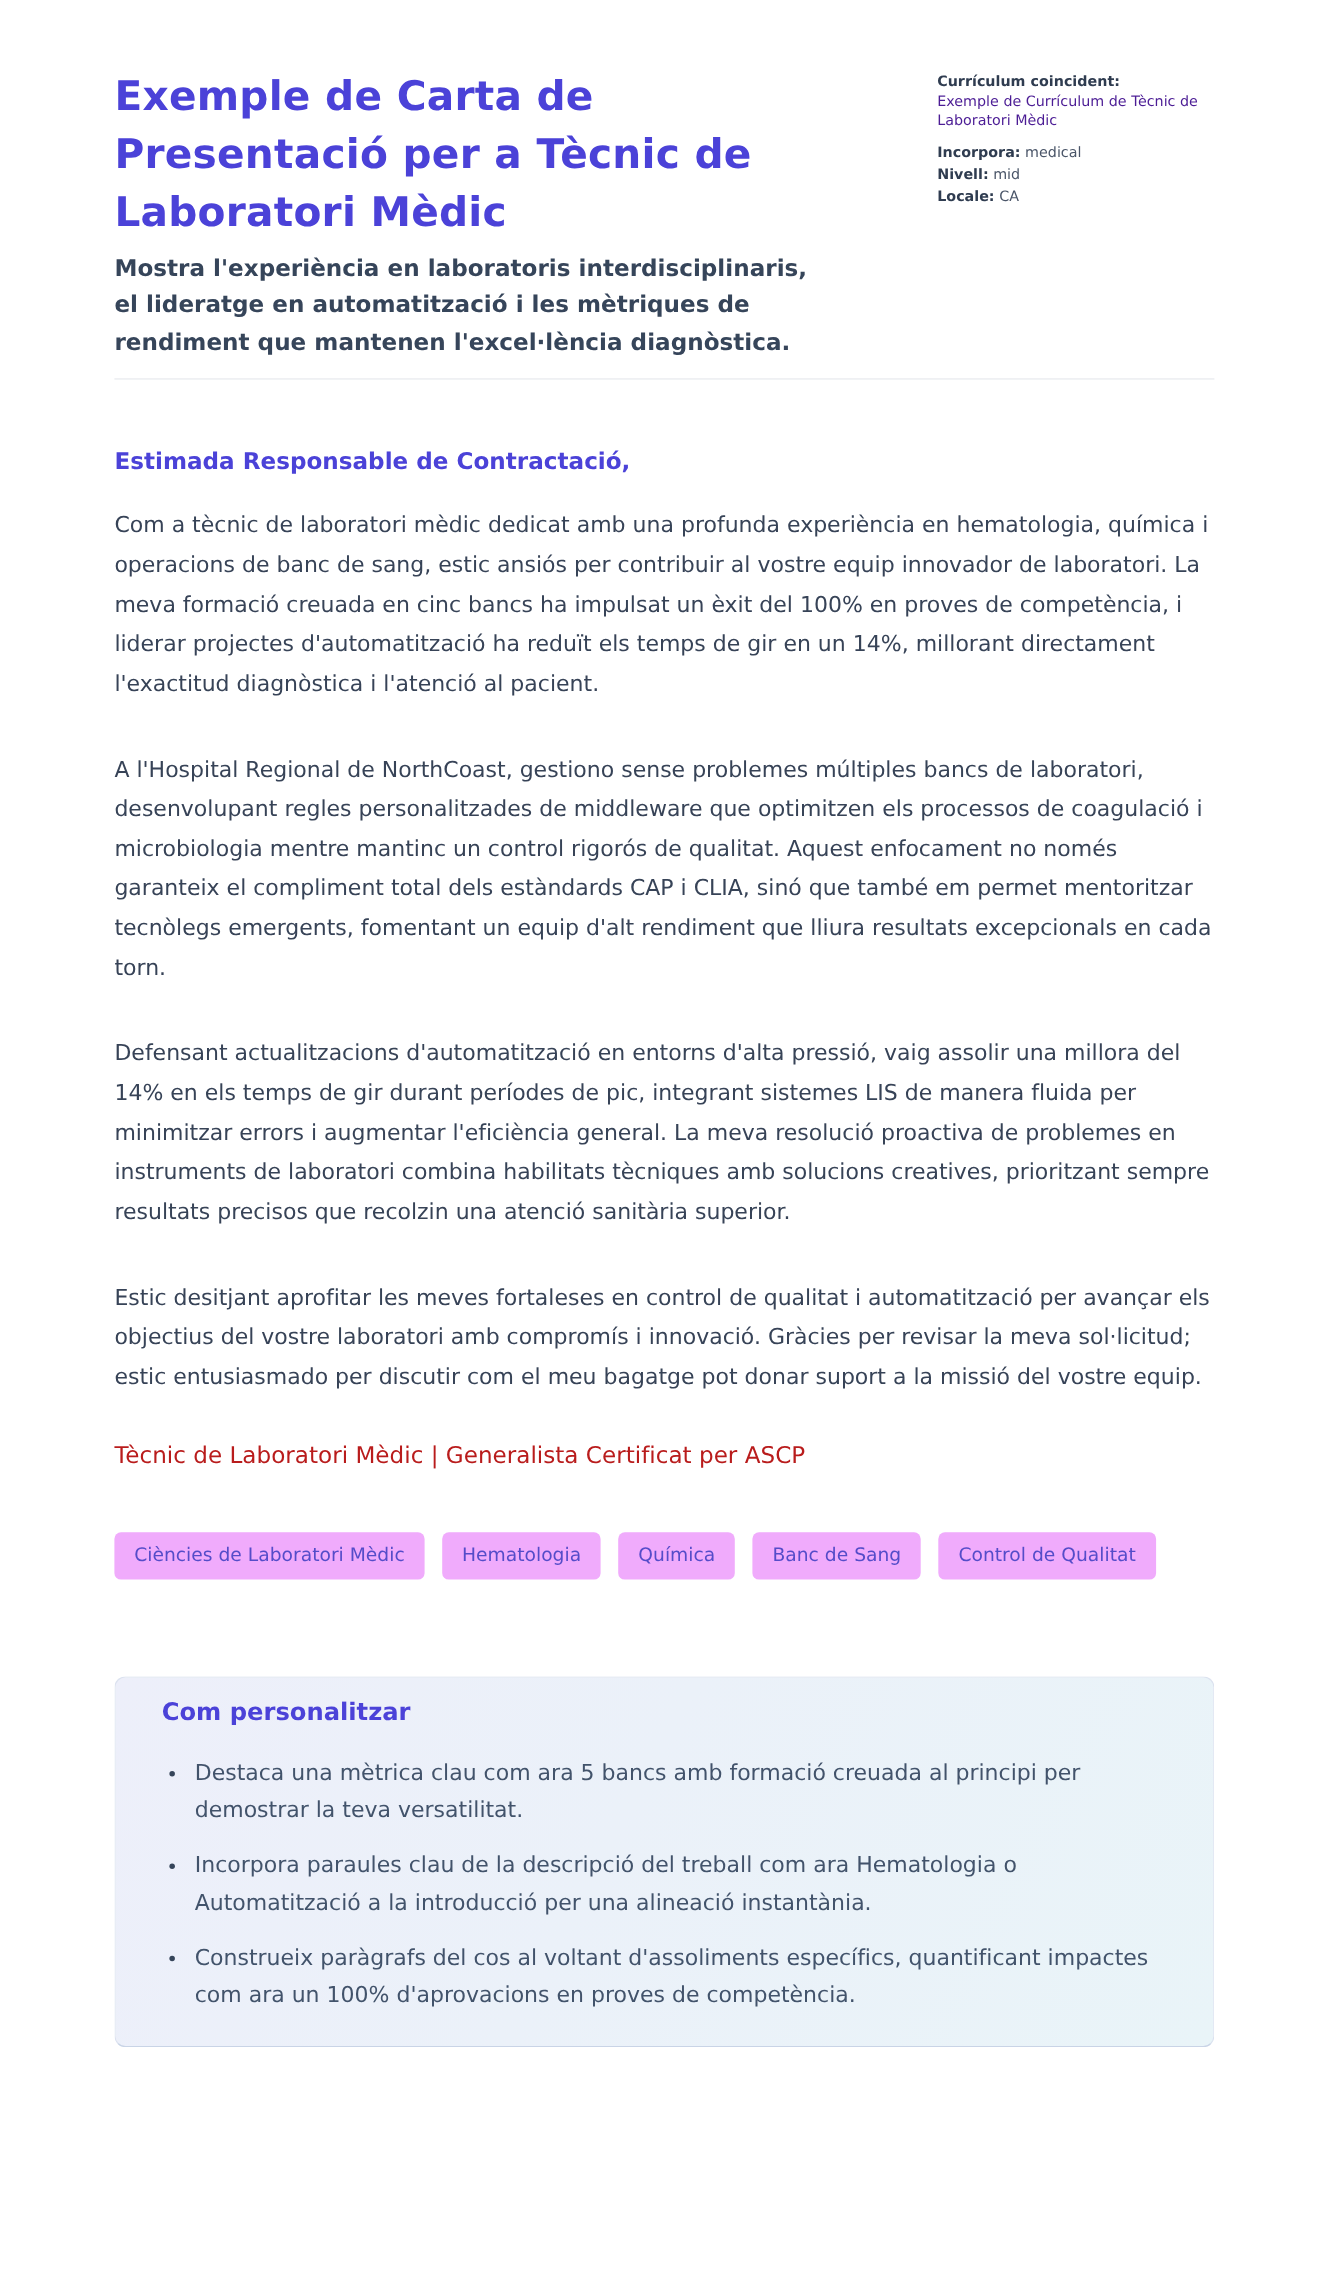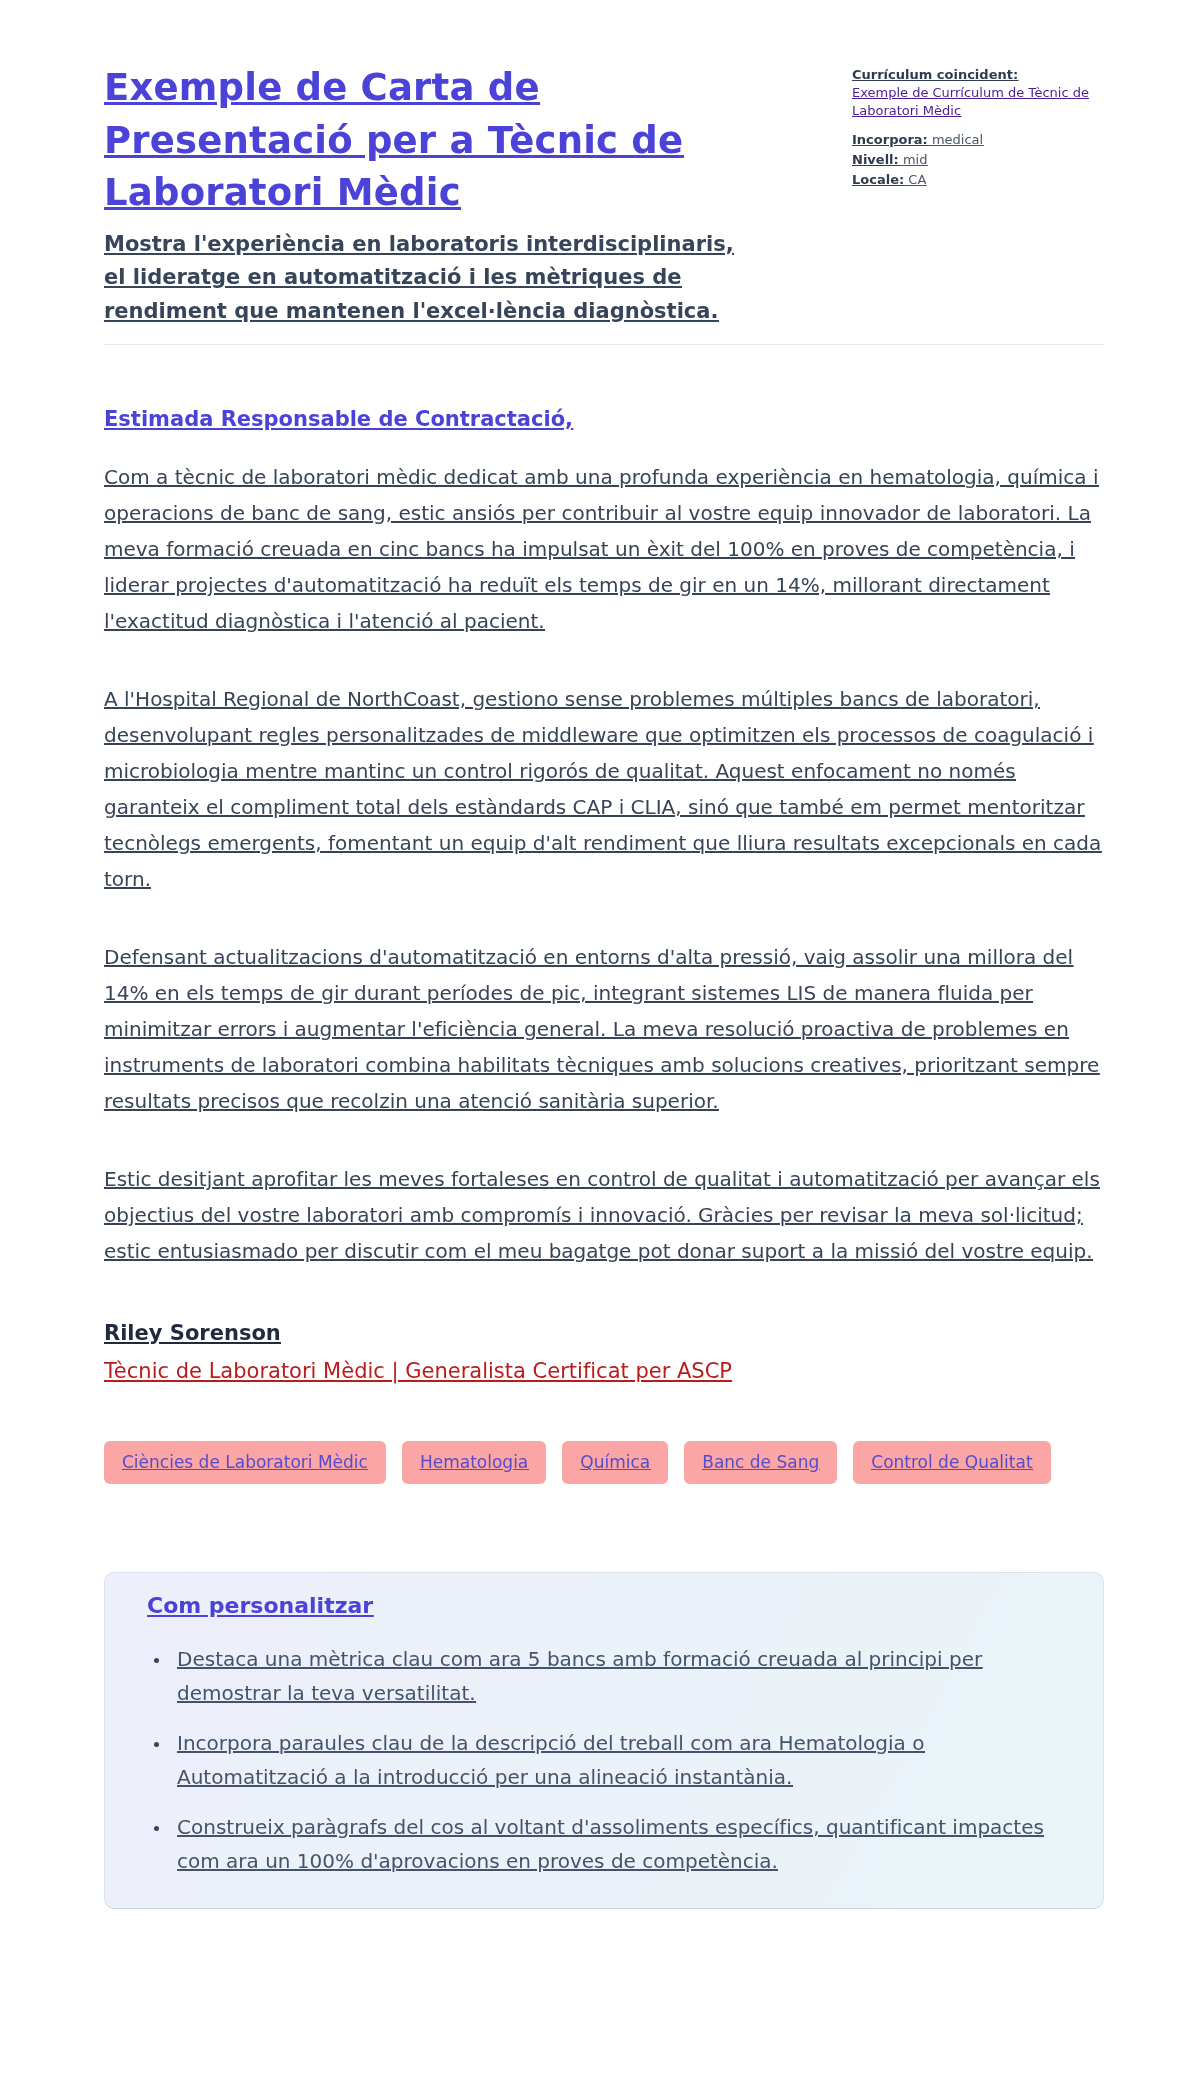--- a/index.html
+++ b/index.html
@@ -1,16 +1,16 @@
 <!DOCTYPE html>
 <html lang="ca"><head>
 <meta charset="utf-8">
 <title>Exemple de Carta de Presentació per a Tècnic de Laboratori Mèdic</title>
 <style>
-  * { margin: 0; padding: 0; box-sizing: border-box; text-decoration: underline; }
+  * { margin: 0; padding: 0; box-sizing: border-box; }
   html, body { background: #ffffff; }
   body {
     font-family: "DejaVu Sans", "Liberation Sans", sans-serif;
     color: #374357;
     -webkit-font-smoothing: antialiased;
   }
   .page {
     width: 1200px;
     min-height: 2082px;
     margin: 0 auto;
@@ -84,21 +84,21 @@
 
   
   .tags {
     margin-top: 58px;
     display: flex;
     flex-wrap: wrap;
     gap: 16px;
   }
   .tag-pill {
     display: inline-block;
-    background: #fca5a5;
+    background: #f0abfc;
     color: #554cc9;
     font-size: 17px;
     line-height: 1;
     padding: 13px 18px;
     border-radius: 6px;
     cursor: default;
     white-space: nowrap;
   }
 
   
@@ -162,21 +162,20 @@
   <hr class="divider">
 
   <section class="letter">
     <p class="greeting">Estimada Responsable de Contractació,</p>
 
     <p class="para">Com a tècnic de laboratori mèdic dedicat amb una profunda experiència en hematologia, química i operacions de banc de sang, estic ansiós per contribuir al vostre equip innovador de laboratori. La meva formació creuada en cinc bancs ha impulsat un èxit del 100% en proves de competència, i liderar projectes d'automatització ha reduït els temps de gir en un 14%, millorant directament l'exactitud diagnòstica i l'atenció al pacient.</p>
     <p class="para">A l'Hospital Regional de NorthCoast, gestiono sense problemes múltiples bancs de laboratori, desenvolupant regles personalitzades de middleware que optimitzen els processos de coagulació i microbiologia mentre mantinc un control rigorós de qualitat. Aquest enfocament no només garanteix el compliment total dels estàndards CAP i CLIA, sinó que també em permet mentoritzar tecnòlegs emergents, fomentant un equip d'alt rendiment que lliura resultats excepcionals en cada torn.</p>
     <p class="para">Defensant actualitzacions d'automatització en entorns d'alta pressió, vaig assolir una millora del 14% en els temps de gir durant períodes de pic, integrant sistemes LIS de manera fluida per minimitzar errors i augmentar l'eficiència general. La meva resolució proactiva de problemes en instruments de laboratori combina habilitats tècniques amb solucions creatives, prioritzant sempre resultats precisos que recolzin una atenció sanitària superior.</p>
     <p class="para">Estic desitjant aprofitar les meves fortaleses en control de qualitat i automatització per avançar els objectius del vostre laboratori amb compromís i innovació. Gràcies per revisar la meva sol·licitud; estic entusiasmado per discutir com el meu bagatge pot donar suport a la missió del vostre equip.</p>
 
-    <p class="sig-name">Riley Sorenson</p>
     <p class="sig-title">Tècnic de Laboratori Mèdic | Generalista Certificat per ASCP</p>
   </section>
 
   <div class="tags">
     <span class="tag-pill">Ciències de Laboratori Mèdic</span>
     <span class="tag-pill">Hematologia</span>
     <span class="tag-pill">Química</span>
     <span class="tag-pill">Banc de Sang</span>
     <span class="tag-pill">Control de Qualitat</span>
   </div>

